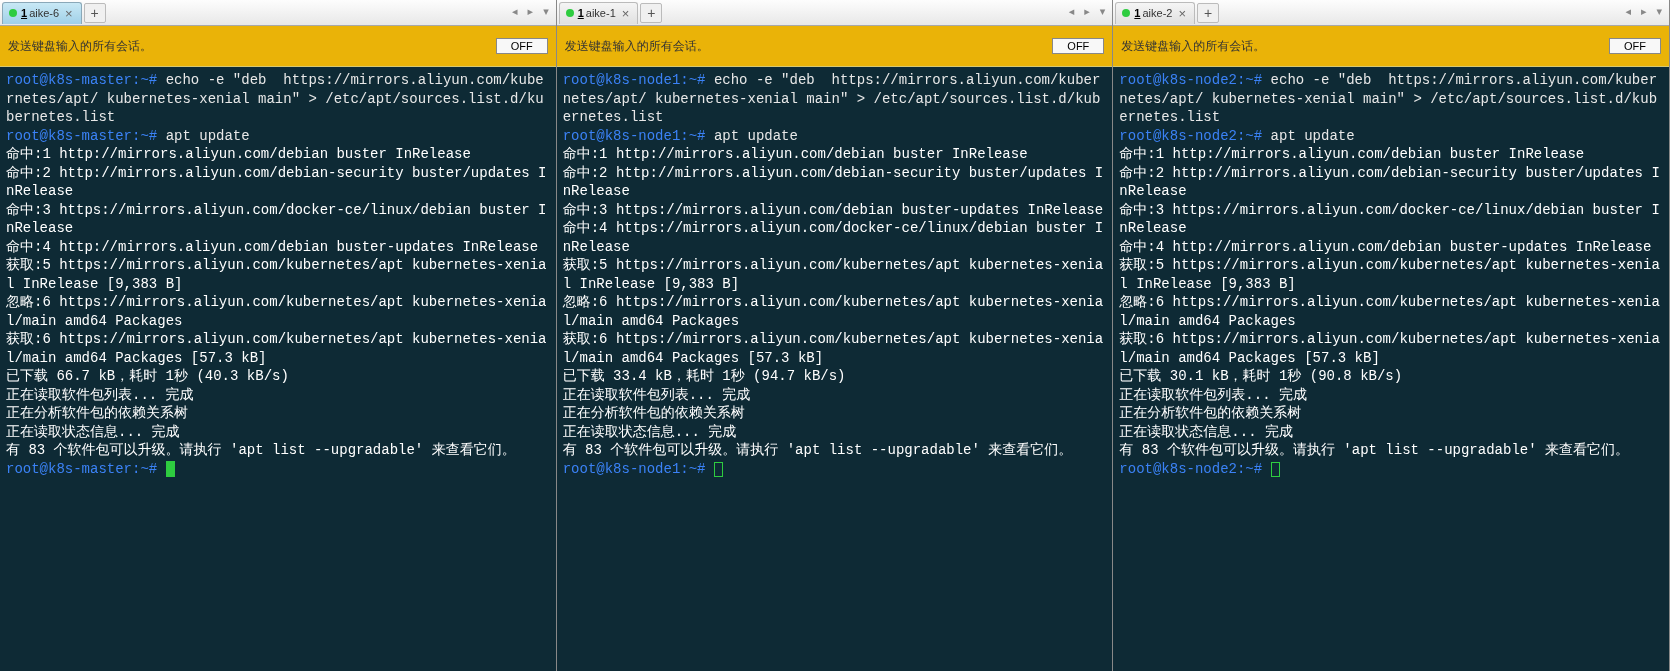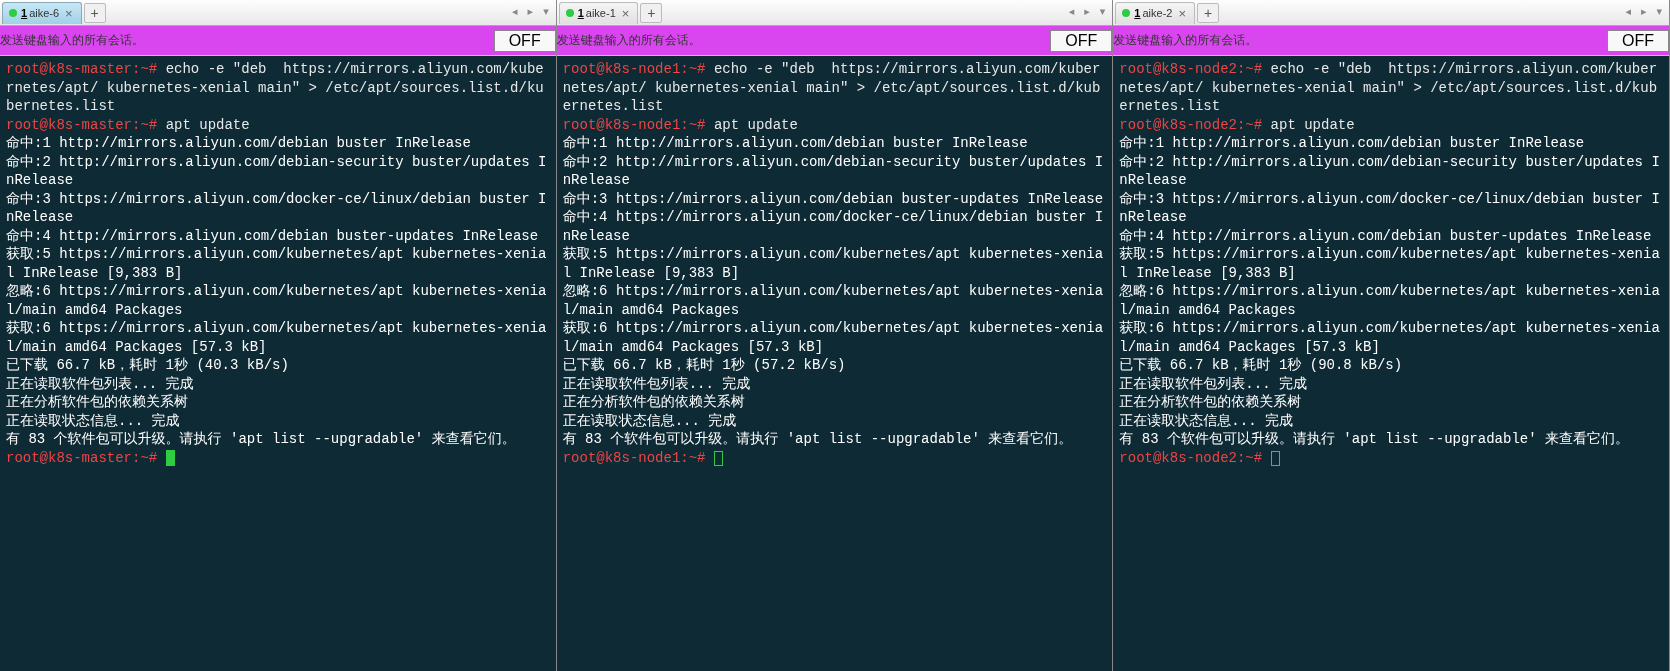--- a/index.html
+++ b/index.html
@@ -57,47 +57,47 @@
       width: 22px; height: 20px; display: flex; align-items: center; justify-content: center;
       border: 1px solid #bbb; border-radius: 2px; background: #f0f0f0;
       font-size: 14px; color: #555; cursor: pointer;
     }
     .tab-nav {
       position: absolute; right: 4px; top: 3px;
       display: flex; align-items: center; gap: 4px;
     }
     .tab-nav span { color: #888; font-size: 11px; cursor: pointer; padding: 2px 3px; }
     .banner {
-      height: 30px;
-      background: #d946ef;
+      height: 41px;
+      background: #eab308;
       border-bottom: 1px solid #d8c870;
       display: flex;
       align-items: center;
       justify-content: space-between;
-      padding: 0 0;
+      padding: 0 8px;
     }
     .banner-text { font-size: 12px; color: #333; }
     .off-btn {
       border: 1px solid #888; background: #f8f8f8;
-      padding: 1px 14px; font-size: 16px; cursor: pointer;
+      padding: 1px 14px; font-size: 11px; cursor: pointer;
       font-family: Arial;
     }
     .terminal {
       flex: 1;
       background: #0e2a35;
       color: #8fbc8f;
       font-family: "Consolas", "Courier New", monospace;
       font-size: 14px;
       line-height: 18.5px;
       padding: 4px 6px;
       overflow: hidden;
       white-space: pre-wrap;
       word-break: break-all;
     }
-    .prompt { color: #ef4444; }
+    .prompt { color: #3b82f6; }
     .cmd { color: #e8e8e8; }
     .out { color: #ffffff; }
     .cursor-block {
       display: inline-block; width: 9px; height: 16px;
       background: #2ecc40; vertical-align: text-bottom;
     }
     .cursor-outline {
       display: inline-block; width: 9px; height: 15px;
       border: 1px solid #2ecc40; vertical-align: text-bottom;
     }
@@ -163,21 +163,21 @@
   </div>
   <div class="terminal"><span class="prompt">root@k8s-node1:~#</span><span class="cmd"> echo -e "deb  https://mirrors.aliyun.com/kubernetes/apt/ kubernetes-xenial main" &gt; /etc/apt/sources.list.d/kubernetes.list</span>
 <span class="prompt">root@k8s-node1:~#</span><span class="cmd"> apt update</span>
 <span class="out">命中:1 http://mirrors.aliyun.com/debian buster InRelease</span>
 <span class="out">命中:2 http://mirrors.aliyun.com/debian-security buster/updates InRelease</span>
 <span class="out">命中:3 https://mirrors.aliyun.com/debian buster-updates InRelease</span>
 <span class="out">命中:4 https://mirrors.aliyun.com/docker-ce/linux/debian buster InRelease</span>
 <span class="out">获取:5 https://mirrors.aliyun.com/kubernetes/apt kubernetes-xenial InRelease [9,383 B]</span>
 <span class="out">忽略:6 https://mirrors.aliyun.com/kubernetes/apt kubernetes-xenial/main amd64 Packages</span>
 <span class="out">获取:6 https://mirrors.aliyun.com/kubernetes/apt kubernetes-xenial/main amd64 Packages [57.3 kB]</span>
-<span class="out">已下载 66.7 kB，耗时 1秒 (57.2 kB/s)</span>
+<span class="out">已下载 33.4 kB，耗时 1秒 (94.7 kB/s)</span>
 <span class="out">正在读取软件包列表... 完成</span>
 <span class="out">正在分析软件包的依赖关系树</span>
 <span class="out">正在读取状态信息... 完成</span>
 <span class="out">有 83 个软件包可以升级。请执行 'apt list --upgradable' 来查看它们。</span>
 <span class="prompt">root@k8s-node1:~#</span><span class="cmd"> </span><span class="cursor-outline"></span>
 </div>
 </div>
 
 <div class="pane">
   <div class="tab-bar">
@@ -200,20 +200,20 @@
   </div>
   <div class="terminal"><span class="prompt">root@k8s-node2:~#</span><span class="cmd"> echo -e "deb  https://mirrors.aliyun.com/kubernetes/apt/ kubernetes-xenial main" &gt; /etc/apt/sources.list.d/kubernetes.list</span>
 <span class="prompt">root@k8s-node2:~#</span><span class="cmd"> apt update</span>
 <span class="out">命中:1 http://mirrors.aliyun.com/debian buster InRelease</span>
 <span class="out">命中:2 http://mirrors.aliyun.com/debian-security buster/updates InRelease</span>
 <span class="out">命中:3 https://mirrors.aliyun.com/docker-ce/linux/debian buster InRelease</span>
 <span class="out">命中:4 http://mirrors.aliyun.com/debian buster-updates InRelease</span>
 <span class="out">获取:5 https://mirrors.aliyun.com/kubernetes/apt kubernetes-xenial InRelease [9,383 B]</span>
 <span class="out">忽略:6 https://mirrors.aliyun.com/kubernetes/apt kubernetes-xenial/main amd64 Packages</span>
 <span class="out">获取:6 https://mirrors.aliyun.com/kubernetes/apt kubernetes-xenial/main amd64 Packages [57.3 kB]</span>
-<span class="out">已下载 66.7 kB，耗时 1秒 (90.8 kB/s)</span>
+<span class="out">已下载 30.1 kB，耗时 1秒 (90.8 kB/s)</span>
 <span class="out">正在读取软件包列表... 完成</span>
 <span class="out">正在分析软件包的依赖关系树</span>
 <span class="out">正在读取状态信息... 完成</span>
 <span class="out">有 83 个软件包可以升级。请执行 'apt list --upgradable' 来查看它们。</span>
 <span class="prompt">root@k8s-node2:~#</span><span class="cmd"> </span><span class="cursor-outline"></span>
 </div>
 </div>
 
 </body></html>

